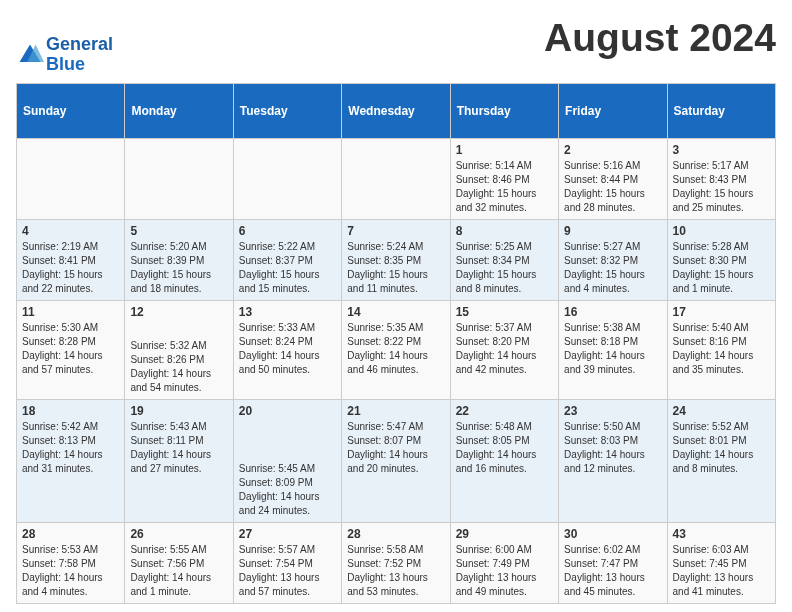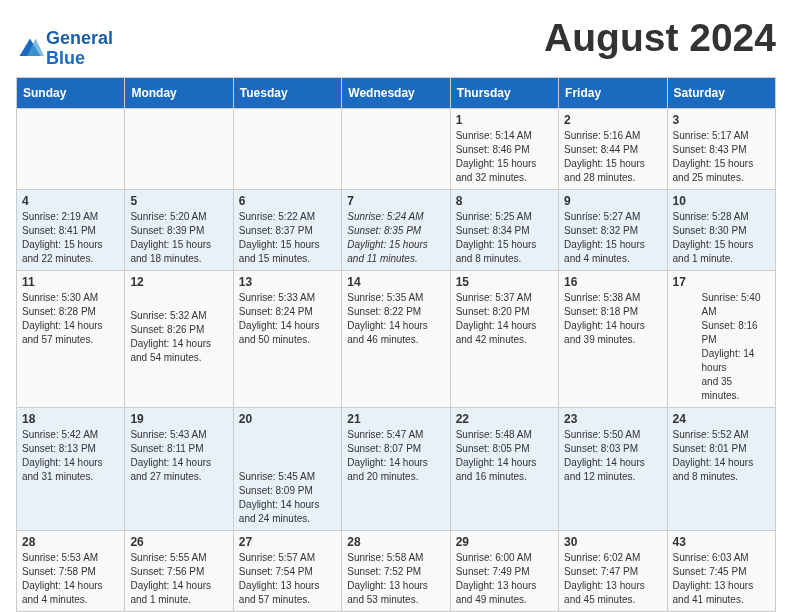--- a/index.html
+++ b/index.html
@@ -12,21 +12,21 @@
     }
     .header {
       display: flex;
       align-items: flex-start;
       justify-content: space-between;
       margin-bottom: 8px;
     }
     .logo {
       display: flex;
       align-items: center;
-      margin-top: 13px;
+      margin-top: 19px;
     }
     .logo-text {
       font-size: 18px;
       font-weight: bold;
       color: #333;
       line-height: 1.1;
     }
     .logo-text span {
       color: #1a5fa8;
     }
@@ -50,21 +50,21 @@
     }
     table {
       width: 100%;
       border-collapse: collapse;
       font-size: 11px;
     }
     thead tr th {
       background-color: #1a6bbf;
       color: #fff;
       text-align: left;
-      padding: 8px 6px;
+      padding: 20px 6px;
       font-size: 12px;
       font-weight: bold;
       border: 1px solid #ccc;
     }
     tbody tr td {
       border: 1px solid #ccc;
       vertical-align: top;
       padding: 4px 5px;
       height: 78px;
       width: calc(100% / 7);
@@ -166,21 +166,21 @@
         </td>
         <td>
           <div class="day-number">6</div>
           <div class="day-detail" style="white-space: pre-line;">Sunrise: 5:22 AM
 Sunset: 8:37 PM
 Daylight: 15 hours
 and 15 minutes.</div>
         </td>
         <td>
           <div class="day-number">7</div>
-          <div class="day-detail" style="white-space: pre-line; font-style: italic;">Sunrise: 5:24 AM
+          <div class="day-detail" style="white-space: pre-line;">Sunrise: 5:24 AM
 Sunset: 8:35 PM
 Daylight: 15 hours
 and 11 minutes.</div>
         </td>
         <td>
           <div class="day-number">8</div>
           <div class="day-detail" style="white-space: pre-line;">Sunrise: 5:25 AM
 Sunset: 8:34 PM
 Daylight: 15 hours
 and 8 minutes.</div>
@@ -238,21 +238,21 @@
         </td>
         <td>
           <div class="day-number">16</div>
           <div class="day-detail" style="white-space: pre-line;">Sunrise: 5:38 AM
 Sunset: 8:18 PM
 Daylight: 14 hours
 and 39 minutes.</div>
         </td>
         <td>
           <div class="day-number">17</div>
-          <div class="day-detail" style="white-space: pre-line; margin-left: 29px;">Sunrise: 5:40 AM
+          <div class="day-detail" style="white-space: pre-line;">Sunrise: 5:40 AM
 Sunset: 8:16 PM
 Daylight: 14 hours
 and 35 minutes.</div>
         </td>
       </tr>
       <tr>
         <td>
           <div class="day-number">18</div>
           <div class="day-detail" style="white-space: pre-line;">Sunrise: 5:42 AM
 Sunset: 8:13 PM

